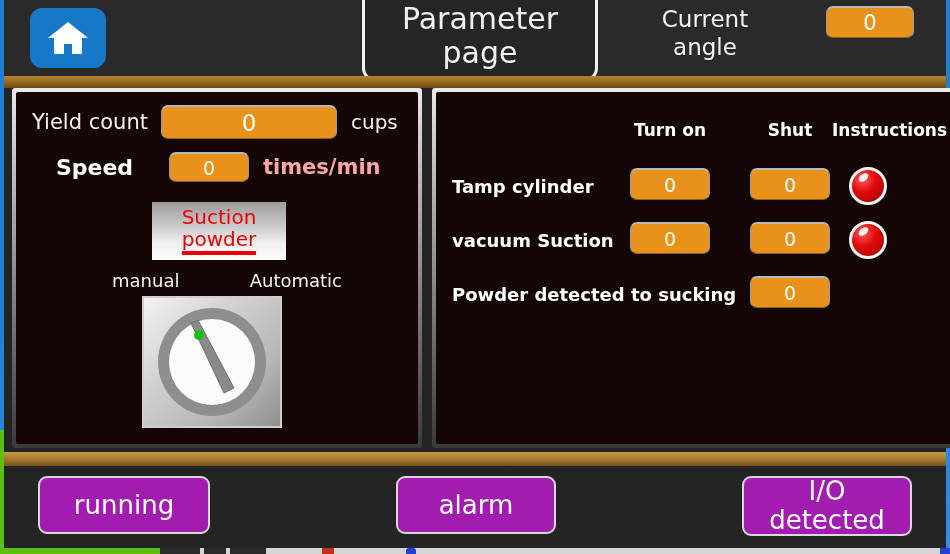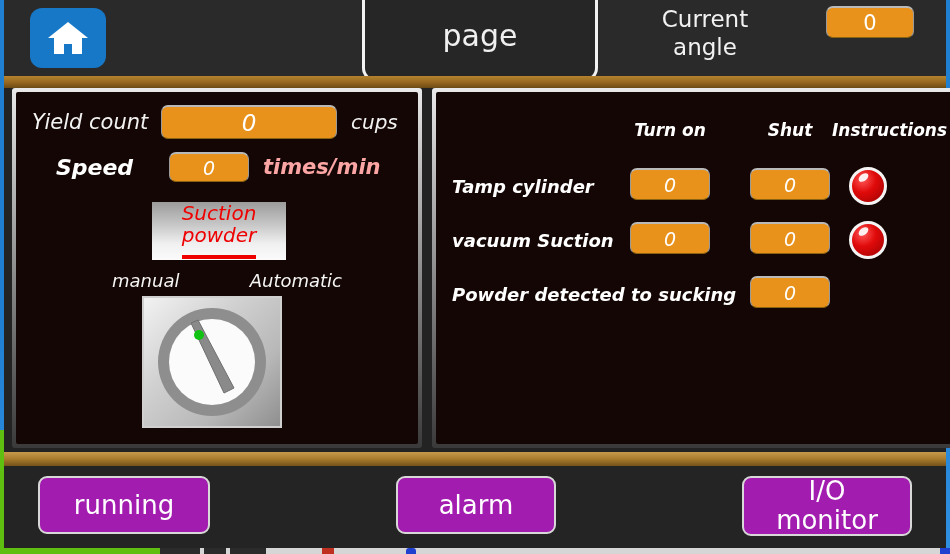--- a/index.html
+++ b/index.html
@@ -126,21 +126,20 @@
   }
 
   .panel {
     position: absolute;
     top: 0;
     height: 360px;
     box-sizing: border-box;
     padding: 4px;
     border-radius: 3px;
     background: linear-gradient(180deg, #e9e9e9 0%, #bfbfbf 22%, #7a7a7a 62%, #3a3a3a 100%);
-    font-style: italic;
   }
   .panel-inner {
     width: 100%; height: 100%;
     background: #140604;
     border-radius: 2px;
     position: relative;
   }
   #panel-left  { left: 8px;   width: 410px; }
   #panel-right { left: 428px; width: 592px; }
 
@@ -169,21 +168,21 @@
     text-align: center;
   }
   #suction-button .sline {
     color: #ef0000;
     font-size: 20px;
     line-height: 1.08;
     font-family: "DejaVu Sans", sans-serif;
   }
   #suction-button .sline.underline {
     border-bottom: 4px solid #ef0000;
-    padding-bottom: 8px;
+    padding-bottom: 1px;
   }
 
   #mode-labels {
     position: absolute; left: 96px; top: 178px; width: 230px;
     display: flex; justify-content: space-between; align-items: baseline;
   }
   #mode-labels span { color: #f5f5f5; font-size: 18px; }
 
   
   #selector {
@@ -301,20 +300,21 @@
     <div id="home-button">
       <span>
         <svg width="44" height="38" viewBox="0 0 44 38">
           <path d="M22 3 L42 19 L36 19 L36 35 L26 35 L26 25 L18 25 L18 35 L8 35 L8 19 L2 19 Z" fill="#ffffff"></path>
         </svg>
       </span>
     </div>
 
     <div id="title-plate">
       <div>
+        <div class="ttl">Parameter</div>
         <div class="ttl">page</div>
       </div>
     </div>
 
     <div id="angle-group">
       <div id="angle-label">
         <div>Current</div>
         <div>angle</div>
       </div>
       <div id="angle-value" class="ofield">0</div>
@@ -400,21 +400,21 @@
 
   </div>
 
   <div id="band-bottom" class="dots"></div>
 
   <div id="footer" class="dots">
     <div id="btn-running" class="fbtn">running</div>
     <div id="btn-alarm" class="fbtn">alarm</div>
     <div id="btn-io" class="fbtn">
       <div>I/O</div>
-      <div>monitor</div>
+      <div>detected</div>
     </div>
   </div>
 
   <div id="sliver">
     <div id="sl-green" class="seg"></div>
     <div id="sl-dark1" class="seg"></div>
     <div id="sl-dark2" class="seg"></div>
     <div id="sl-dark3" class="seg"></div>
     <div id="sl-red" class="seg"></div>
     <div id="sl-blue" class="seg"></div>

